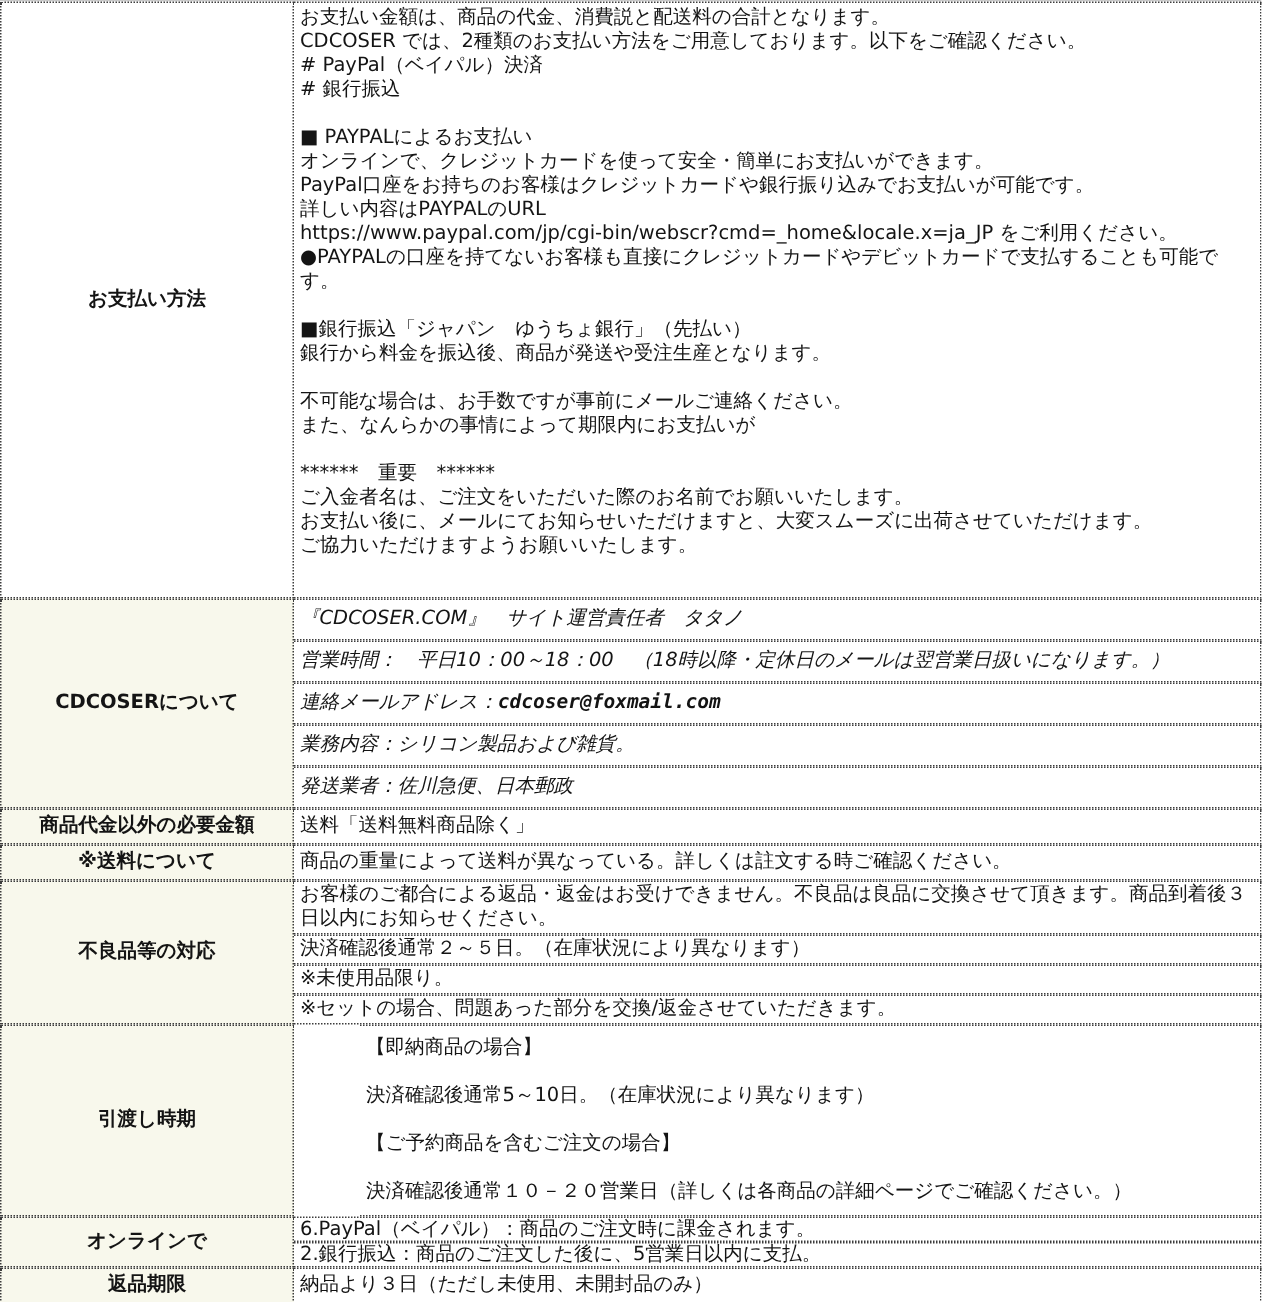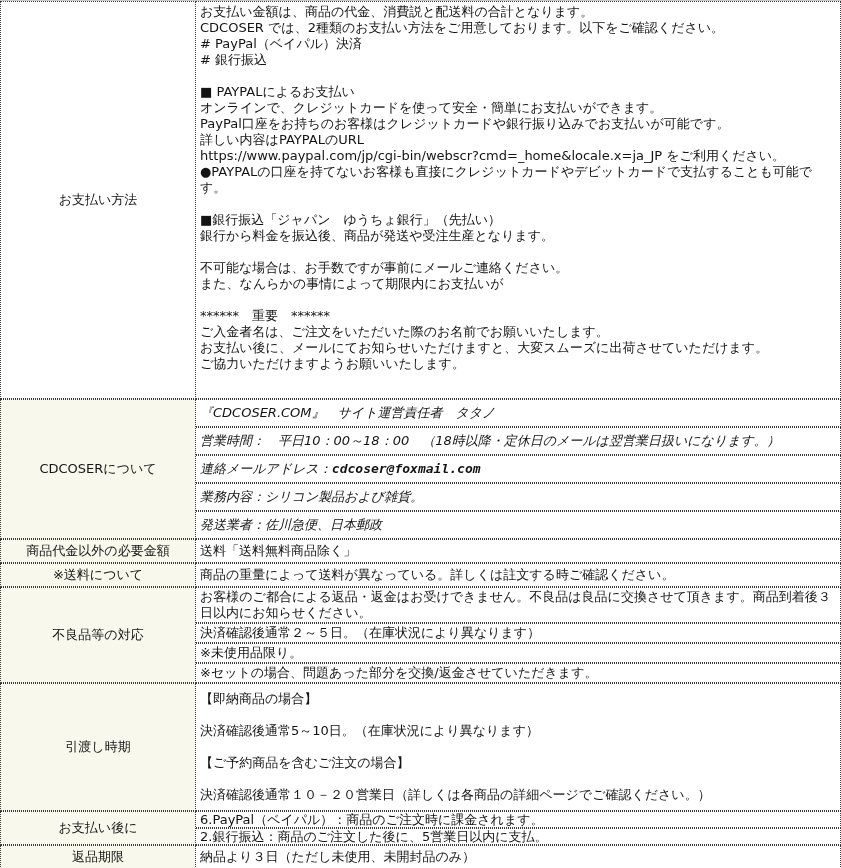--- a/index.html
+++ b/index.html
@@ -26,39 +26,39 @@
   .hcell{
     width:196px;
     flex:0 0 196px;
     box-sizing:border-box;
     border:1px dotted var(--border-color);
     background:var(--header-bg);
     display:flex;
     align-items:center;
     justify-content:center;
     text-align:center;
-    font-weight:normal;
+    font-weight:bold;
     padding:2px 4px;
   }
   .hcell.white{background:#ffffff;}
   .rcol{flex:1 1 auto;min-width:0;display:flex;flex-direction:column;}
   .sub{
     box-sizing:border-box;
     border:1px dotted var(--border-color);
     border-left:none;
     padding:2px 4px;
     background:#ffffff;
   }
   .rcol .sub:last-child{flex-grow:1;}
   .tall{padding:5px 4px;font-style:italic;}
   .med{padding:3px 4px;}
   .tight{padding:1px 4px;}
   .xtight{padding:0 4px;line-height:15px;}
   .pm{padding:2px 4px 0 4px;min-height:398px;}
-  .dl{padding:7px 4px;}
+  .dl{padding:7px 4px;margin-left:44px;}
   .line{min-height:16px;white-space:pre-wrap;}
   .email{
     font-weight:bold;
     font-family:"DejaVu Sans Mono","Liberation Mono",monospace;
   }
 </style>
 </head>
 <body>
 
 <div class="page">
@@ -152,21 +152,21 @@
         <div class="line"></div>
         <div class="line">【ご予約商品を含むご注文の場合】</div>
         <div class="line"></div>
         <div class="line">決済確認後通常１０－２０営業日（詳しくは各商品の詳細ページでご確認ください。）</div>
       </div>
     </div>
   </div>
 
   <div class="row">
     <div class="hcell">
-      <span>お支払い後に</span>
+      <span>オンラインで</span>
     </div>
     <div class="rcol">
       <div class="sub xtight">6.PayPal（ベイパル）：商品のご注文時に課金されます。</div>
       <div class="sub xtight">2.銀行振込：商品のご注文した後に、5営業日以内に支払。</div>
     </div>
   </div>
 
   <div class="row">
     <div class="hcell">
       <span>返品期限</span>

